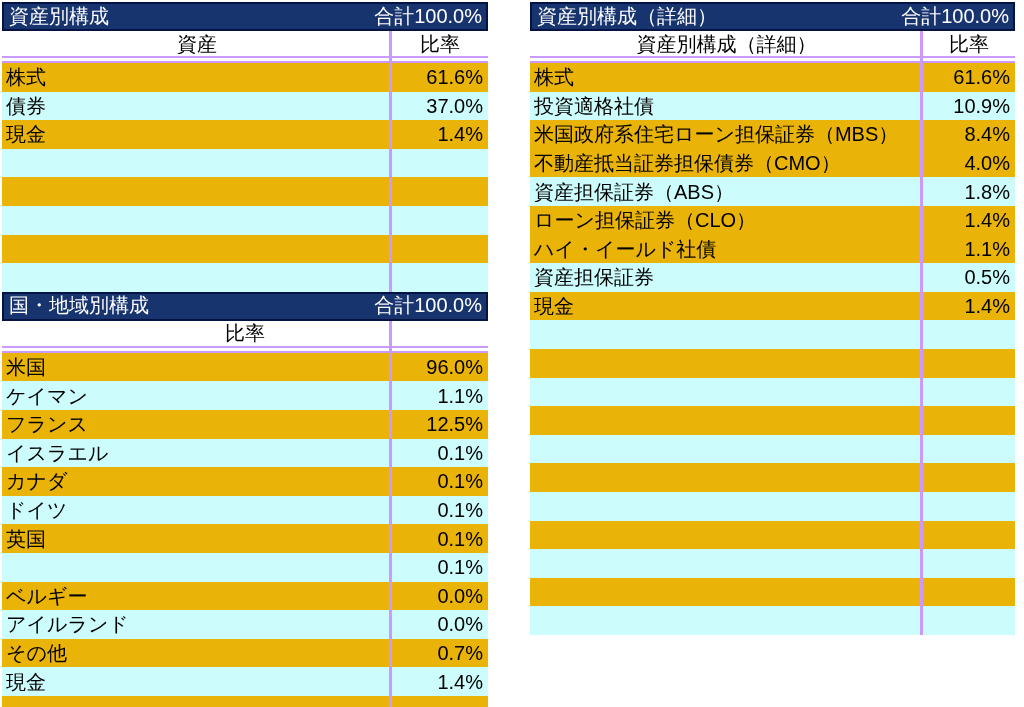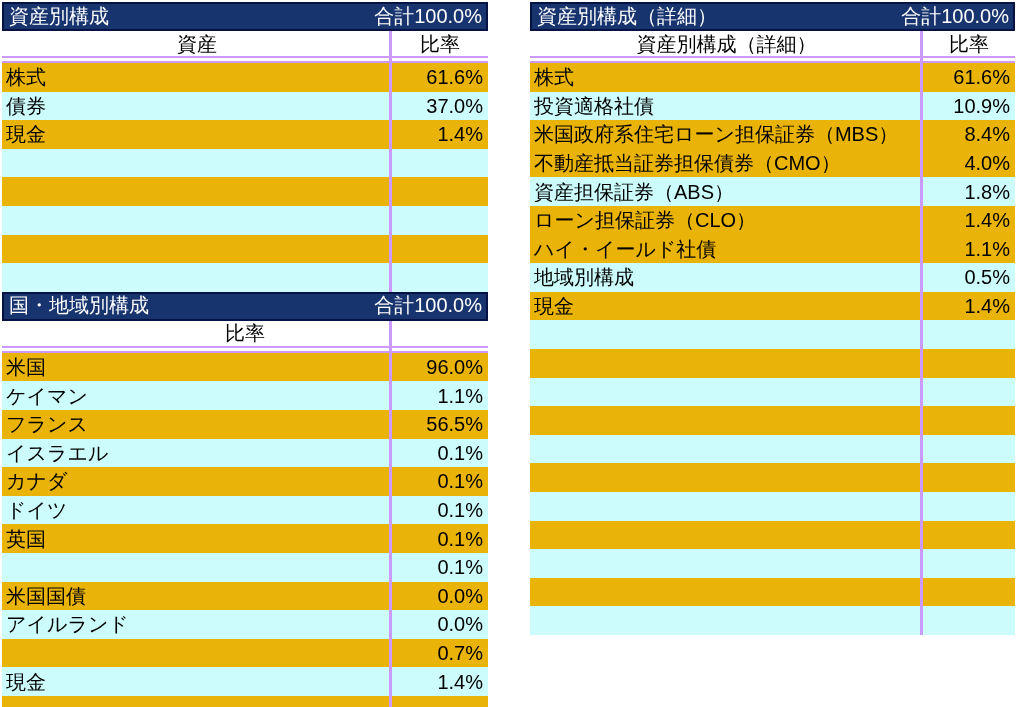--- a/index.html
+++ b/index.html
@@ -115,21 +115,21 @@
             <div class="row even">
               <span class="ncell">米国</span>
               <span class="rcell">96.0%</span>
             </div>
             <div class="row odd">
               <span class="ncell">ケイマン</span>
               <span class="rcell">1.1%</span>
             </div>
             <div class="row even">
               <span class="ncell">フランス</span>
-              <span class="rcell">56.5%</span>
+              <span class="rcell">12.5%</span>
             </div>
             <div class="row odd">
               <span class="ncell">イスラエル</span>
               <span class="rcell">0.1%</span>
             </div>
             <div class="row even">
               <span class="ncell">カナダ</span>
               <span class="rcell">0.1%</span>
             </div>
             <div class="row odd">
@@ -137,28 +137,29 @@
               <span class="rcell">0.1%</span>
             </div>
             <div class="row even">
               <span class="ncell">英国</span>
               <span class="rcell">0.1%</span>
             </div>
             <div class="row odd">
               <span class="rcell">0.1%</span>
             </div>
             <div class="row even">
-              <span class="ncell">米国国債</span>
+              <span class="ncell">ベルギー</span>
               <span class="rcell">0.0%</span>
             </div>
             <div class="row odd">
               <span class="ncell">アイルランド</span>
               <span class="rcell">0.0%</span>
             </div>
             <div class="row even">
+              <span class="ncell">その他</span>
               <span class="rcell">0.7%</span>
             </div>
             <div class="row odd">
               <span class="ncell">現金</span>
               <span class="rcell">1.4%</span>
             </div>
             <div class="row even partial">
               <span class="ncell"></span>
               <span class="rcell"></span>
             </div>
@@ -205,21 +206,21 @@
             </div>
             <div class="row even">
               <span class="ncell">ローン担保証券（CLO）</span>
               <span class="rcell">1.4%</span>
             </div>
             <div class="row even">
               <span class="ncell">ハイ・イールド社債</span>
               <span class="rcell">1.1%</span>
             </div>
             <div class="row odd">
-              <span class="ncell">地域別構成</span>
+              <span class="ncell">資産担保証券</span>
               <span class="rcell">0.5%</span>
             </div>
             <div class="row even">
               <span class="ncell">現金</span>
               <span class="rcell">1.4%</span>
             </div>
             <div class="row odd">
               <span class="ncell"></span>
               <span class="rcell"></span>
             </div>

